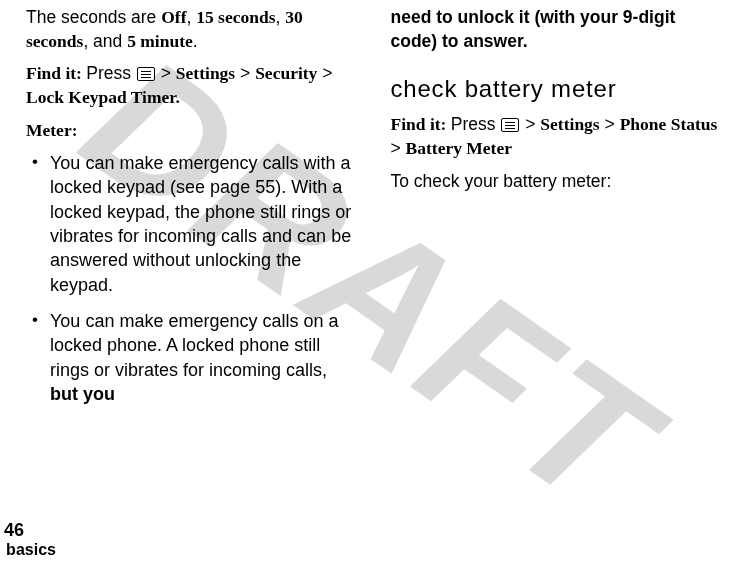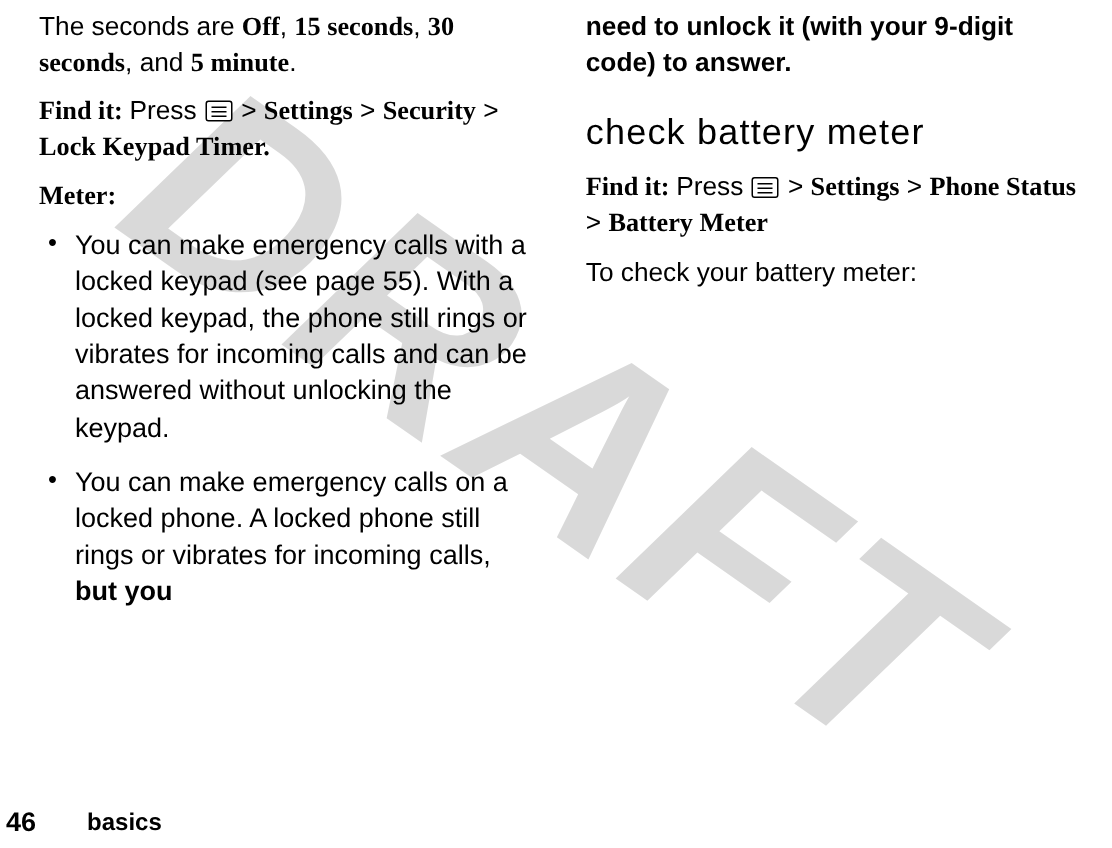--- a/index.html
+++ b/index.html
@@ -92,20 +92,21 @@
   font-family: Arial, Helvetica, sans-serif;
 }
 .footer {
   position: absolute;
   left: 0;
   bottom: 6px;
   z-index: 1;
   display: flex;
   align-items: center;
   padding-left: 4px;
+  flex-direction: column;
 }
 .page-num {
   font-family: "Arial Narrow", Arial, sans-serif;
   font-stretch: condensed;
   font-weight: 700;
   font-size: 18px;
   margin-right: 34px;
 }
 .footer-label {
   font-family: "Arial Narrow", Arial, sans-serif;

